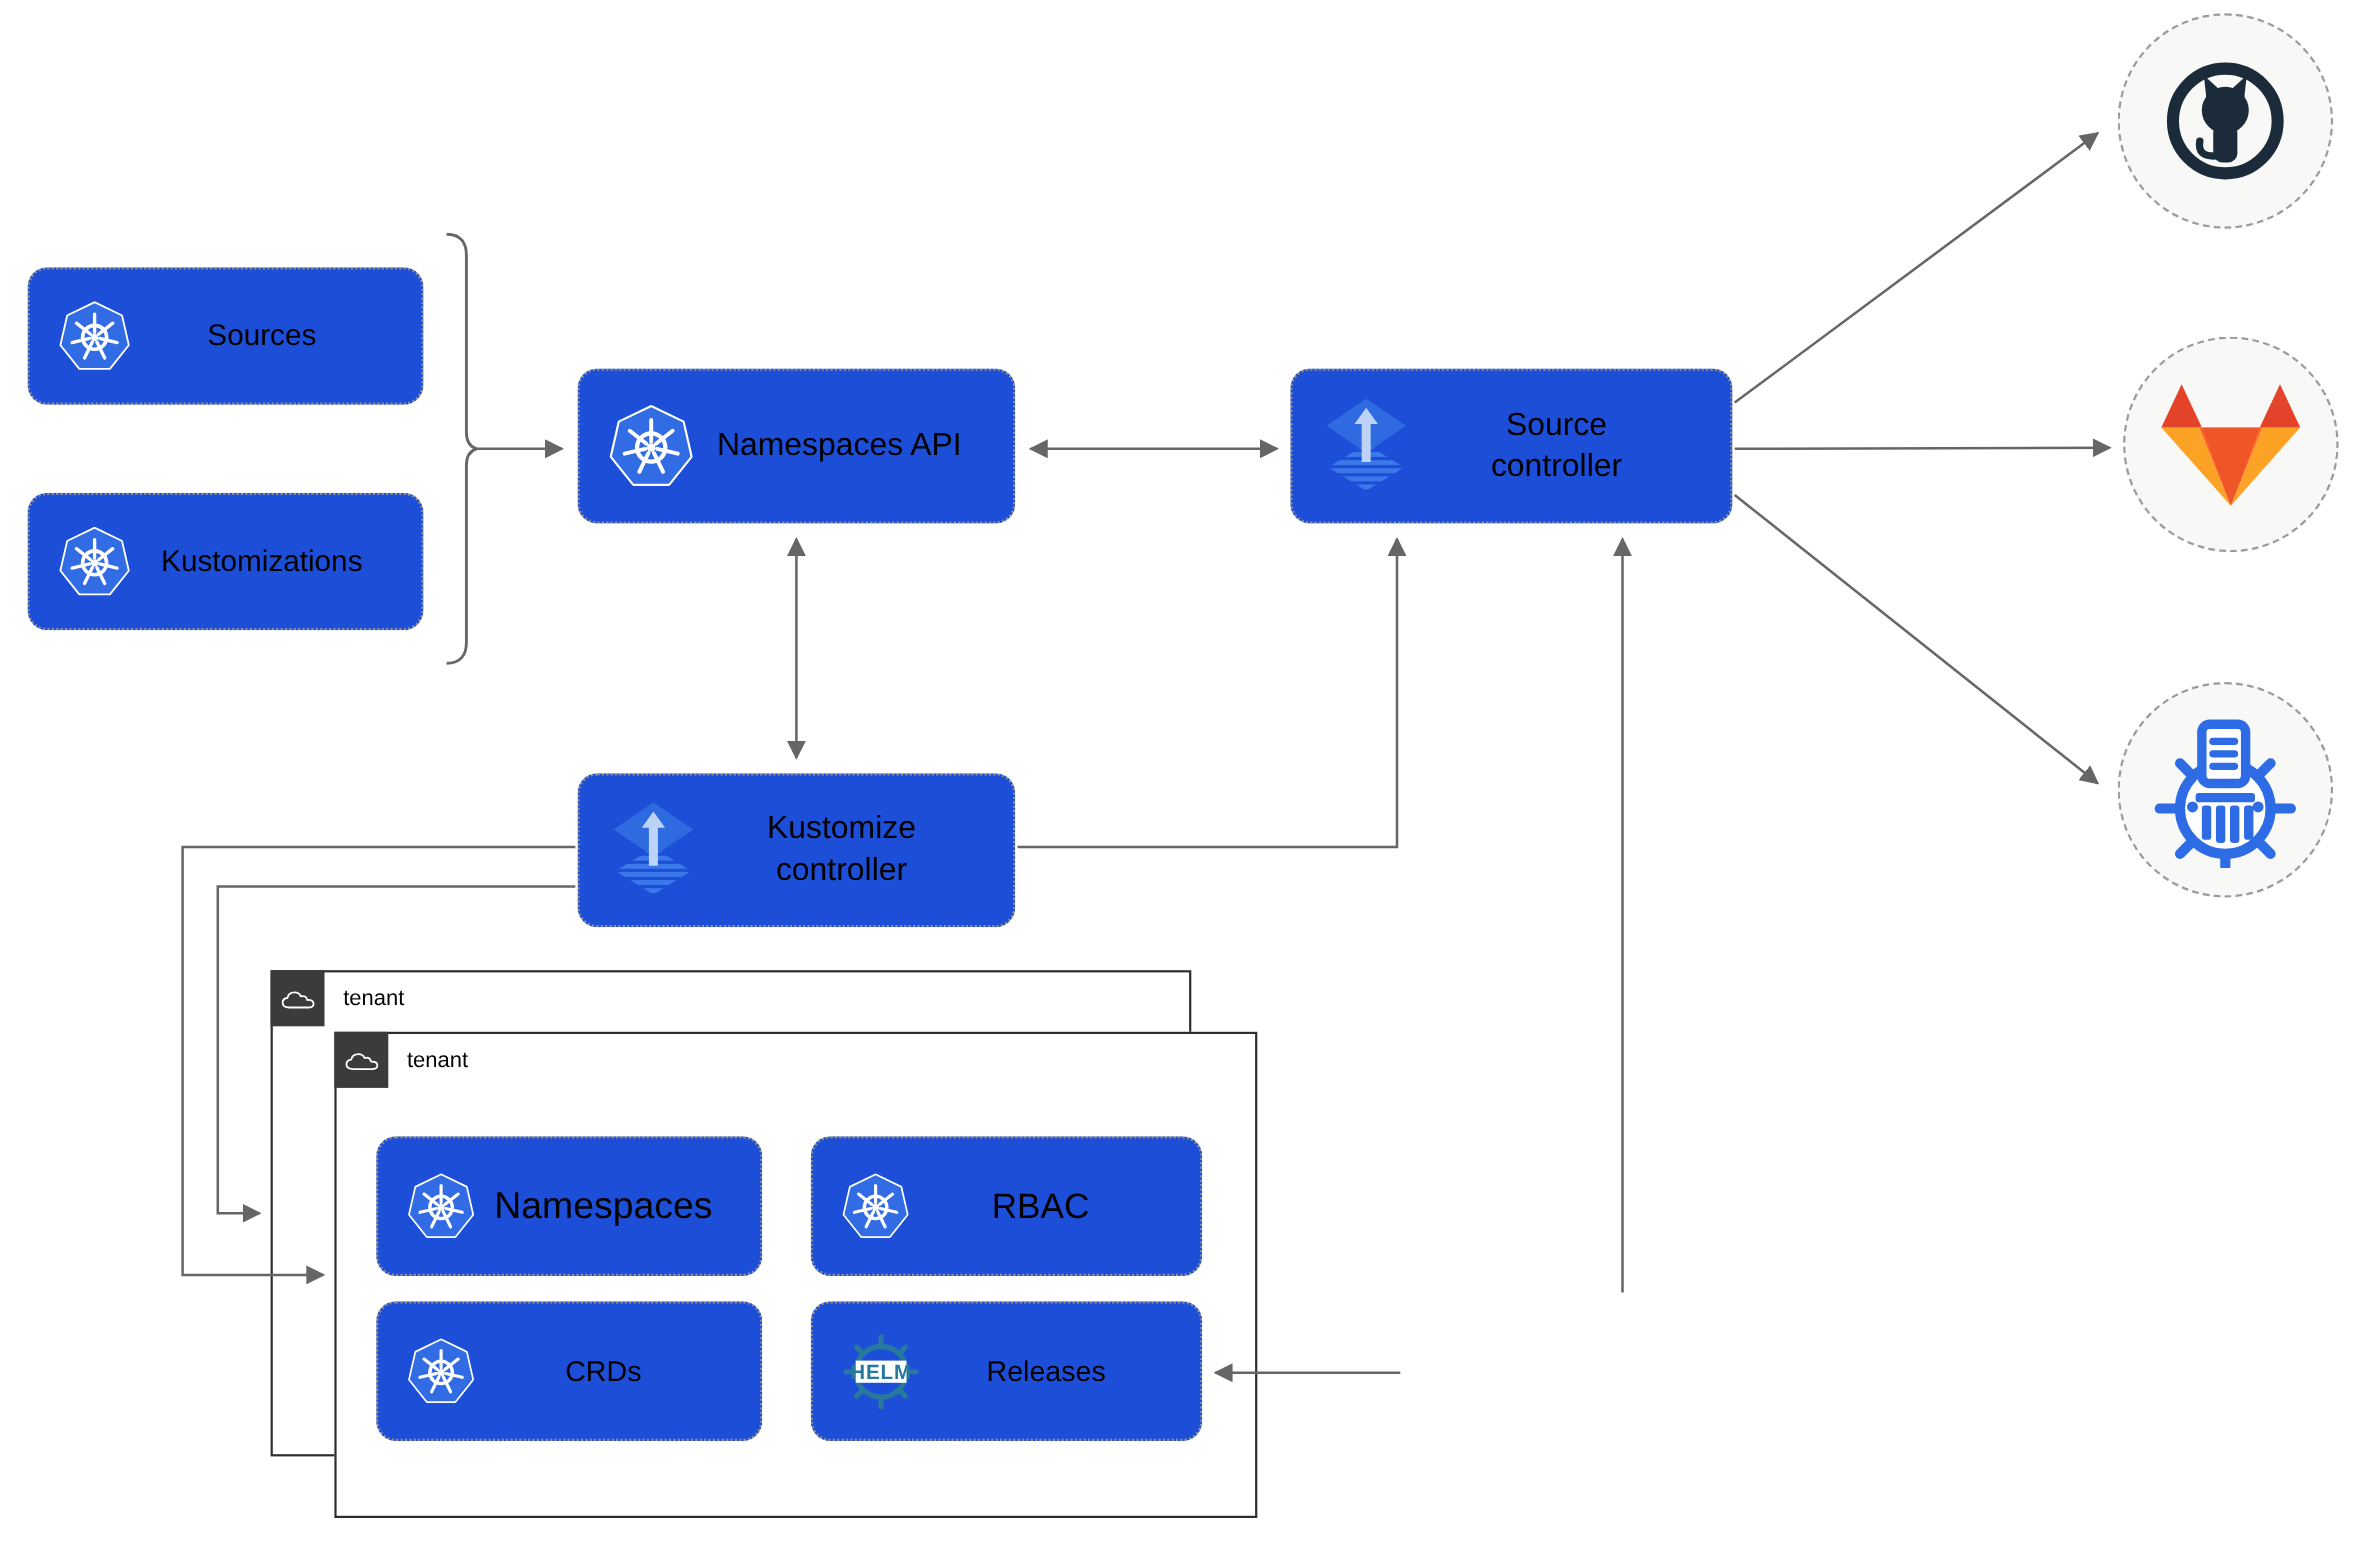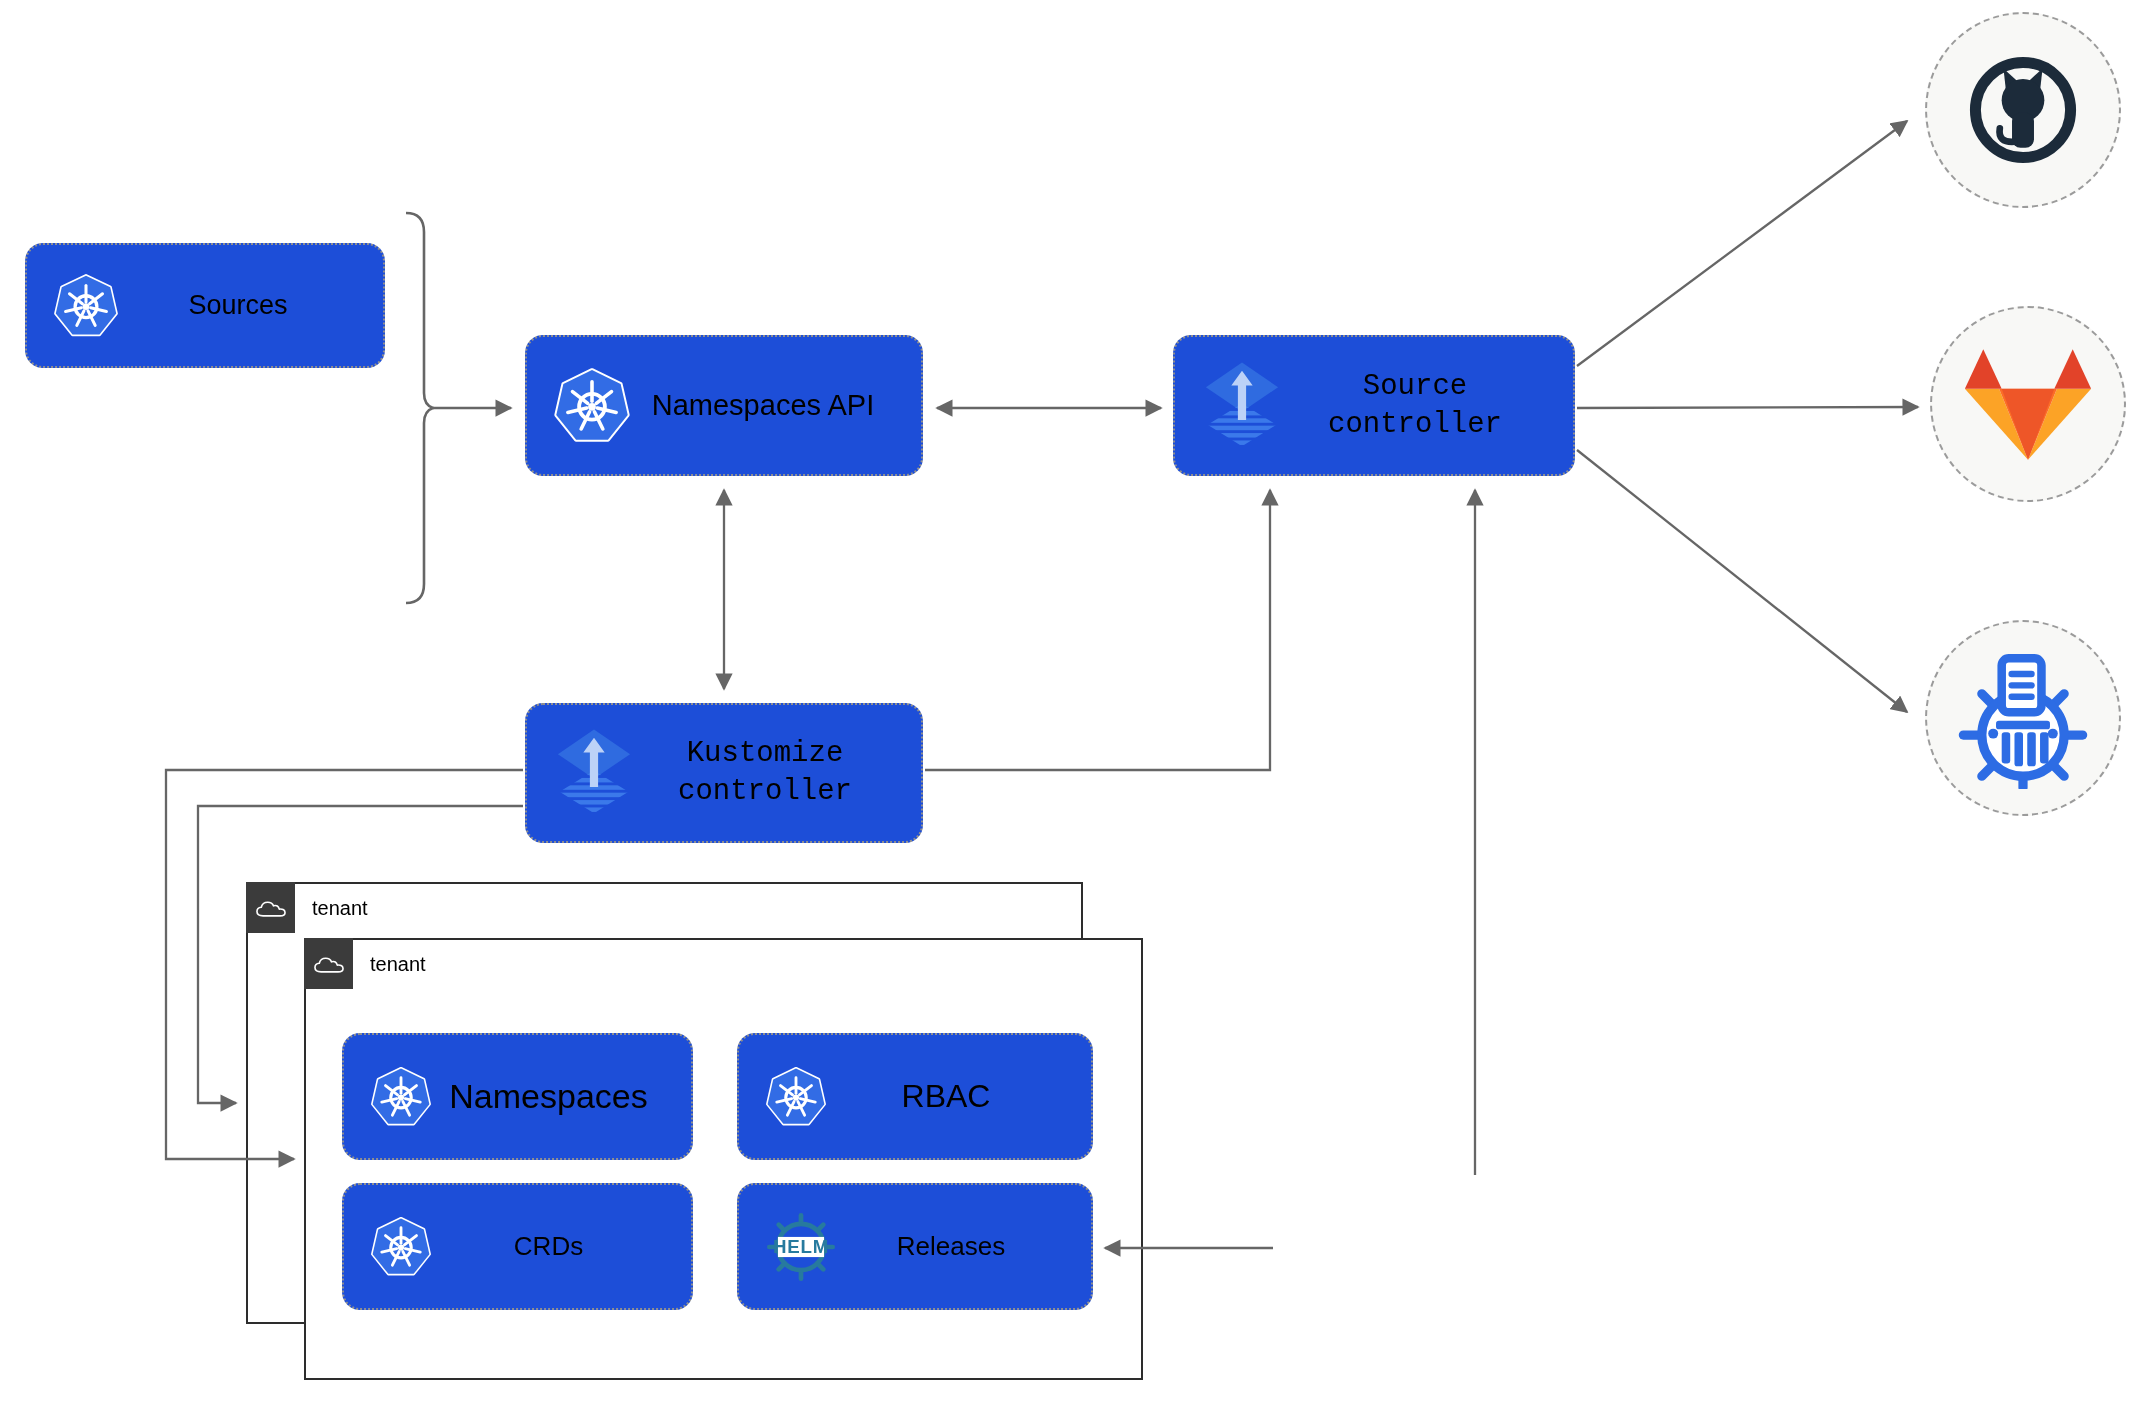--- a/index.html
+++ b/index.html
@@ -6,21 +6,21 @@
   .canvas{position:relative;width:2144px;height:1407px;background:#ffffff;
           font-family:"Liberation Sans",sans-serif;overflow:hidden;}
   
   .node{position:absolute;background:#1d4ed8;border:2px dotted #8f8f8f;border-radius:18px;
         display:flex;align-items:center;box-sizing:border-box;z-index:3;}
   .node .icon{flex:0 0 auto;margin-left:26px;}
   .node .label{flex:1 1 auto;text-align:center;color:#000;font-size:27px;
                padding-right:26px;line-height:1.3;}
   .node .label.big{font-size:29px;}
   .node .label.wrap{display:flex;justify-content:center;}
-  .node .label.wrap span{max-width:175px;display:inline-block;font-family:Liberation Mono, monospace;}
+  .node .label.wrap span{max-width:175px;display:inline-block;}
   
   .tenant{position:absolute;background:#ffffff;border:2px solid #2d2d2d;box-sizing:border-box;}
   .tenant .tab{position:absolute;left:-2px;top:-2px;width:49px;height:51px;background:#3b3b3b;
                display:flex;align-items:center;justify-content:center;}
   .tenant .tenant-label{position:absolute;left:64px;top:0;height:49px;line-height:49px;
                         font-size:20px;color:#000;text-align:center;}
   
   .endpoint{position:absolute;width:196px;height:196px;border:2px dashed #9b9b9b;border-radius:50%;
             background:#f8f8f6;display:flex;align-items:center;justify-content:center;
             box-sizing:border-box;z-index:3;}
@@ -155,20 +155,26 @@
     <span class="tenant-label">tenant</span>
   </div>
 
   <div class="node" style="left:25px;top:243px;width:360px;height:125px">
     <svg class="icon" width="66" height="66">
         <use href="#i-k8s"></use>
       </svg>
     <span class="label">Sources</span>
   </div>
 
+  <div class="node" style="left:25px;top:448px;width:360px;height:125px">
+    <svg class="icon" width="66" height="66">
+        <use href="#i-k8s"></use>
+      </svg>
+    <span class="label">Kustomizations</span>
+  </div>
 
   <div class="node" style="left:525px;top:335px;width:398px;height:141px">
     <svg class="icon" width="78" height="78">
         <use href="#i-k8s"></use>
       </svg>
     <span class="label big">Namespaces API</span>
   </div>
 
   <div class="node" style="left:1173px;top:335px;width:402px;height:141px">
     <svg class="icon" width="82" height="102">

